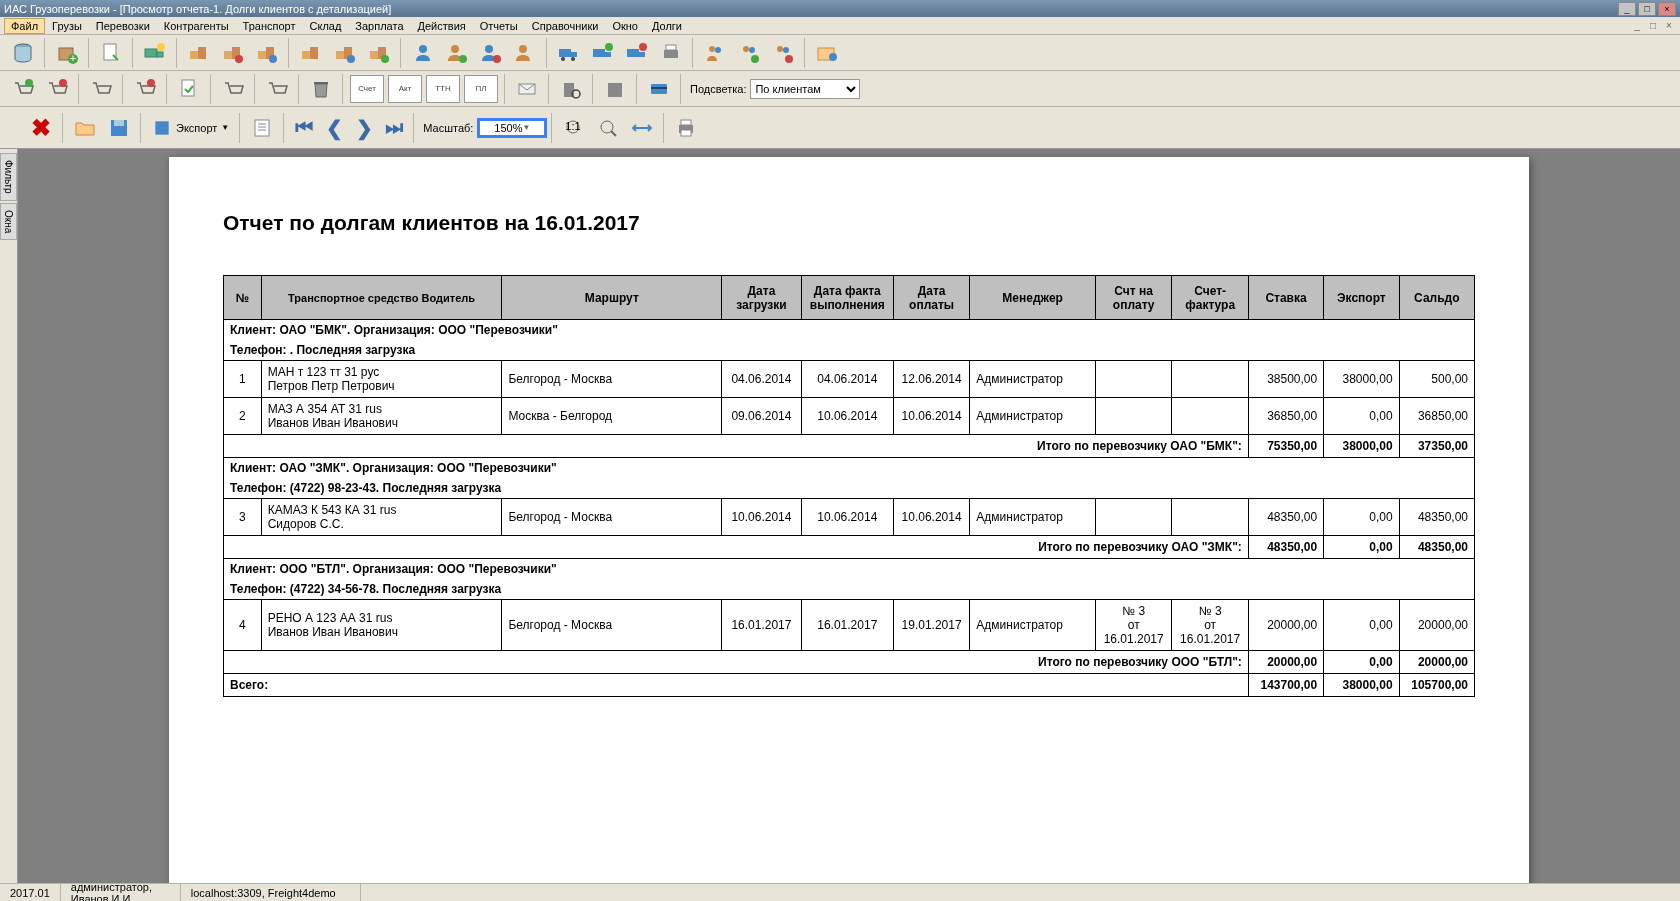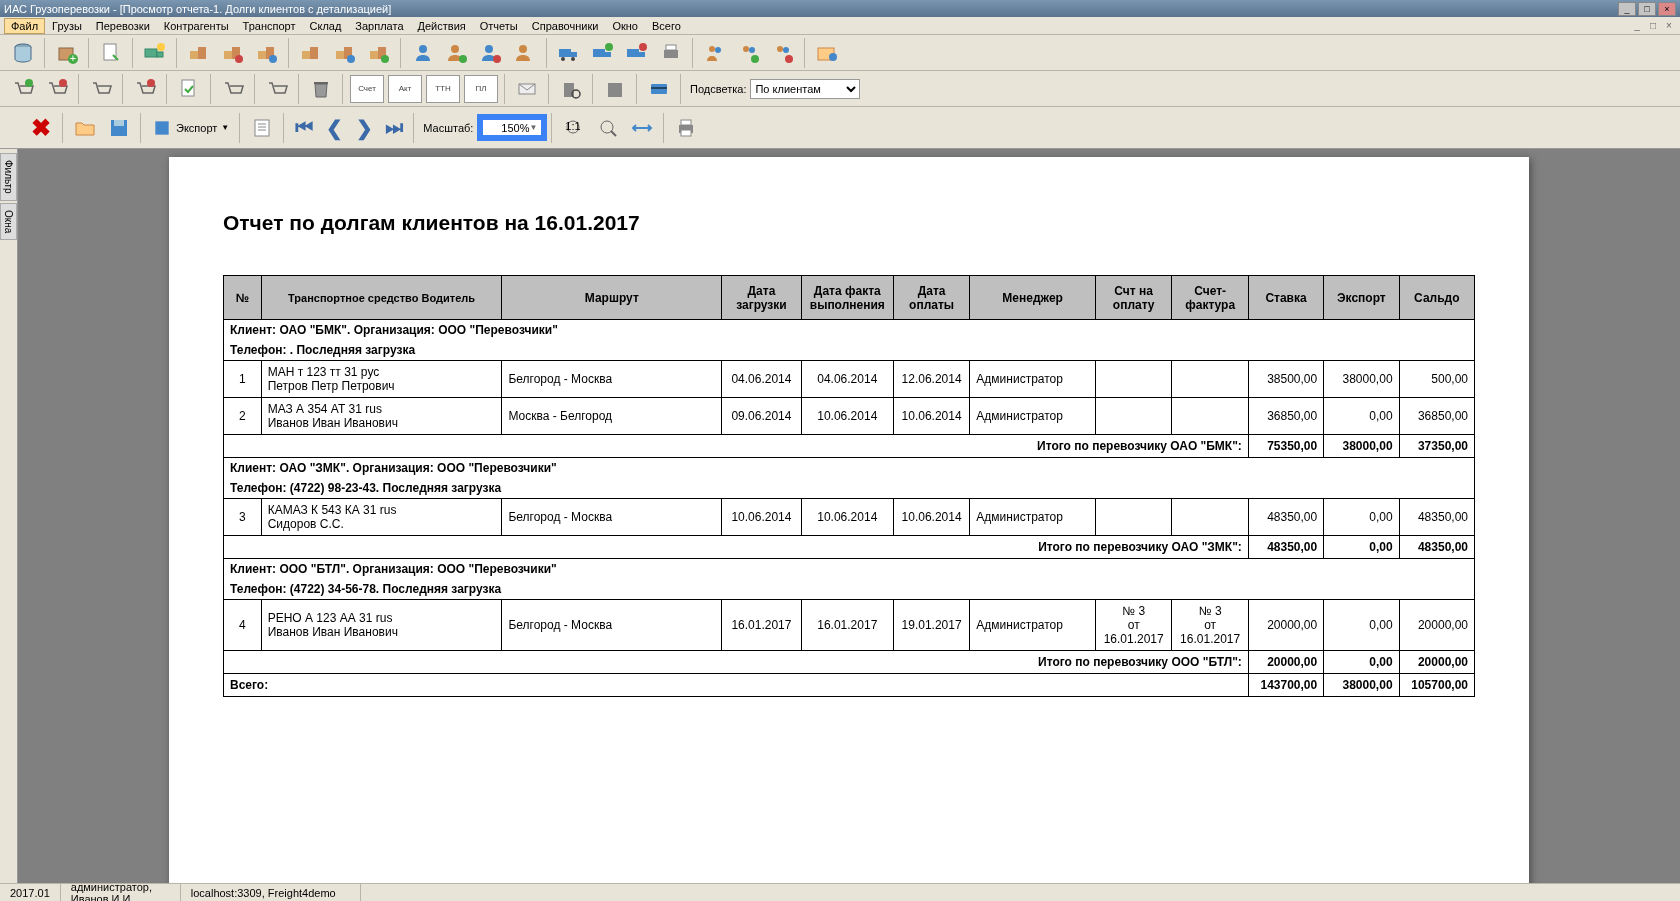--- a/index.html
+++ b/index.html
@@ -15,21 +15,21 @@
 .menubar .mdibtn{width:14px;height:14px;margin-left:2px;font-size:10px;text-align:center;line-height:14px;color:#666}
 .toolbar{height:36px;background:#e8e4d8;border-bottom:1px solid #b8b4a8;display:flex;align-items:center;padding:2px 6px;gap:0}
 .toolbar .tbtn{width:34px;height:32px;display:flex;align-items:center;justify-content:center;border:1px solid transparent;border-radius:2px}
 .toolbar .sep{width:2px;height:30px;border-left:1px solid #b8b4a8;margin:0 4px}
 .toolbar .tbtn svg{width:24px;height:24px}
 .toolbar .smallbox{width:34px;height:28px;border:1px solid #999;background:#fff;display:flex;align-items:center;justify-content:center;font-size:8px;color:#444;margin:0 2px}
 .toolbar label{margin:0 4px}
 .toolbar select{height:20px;border:1px solid #999;background:#fff;font-size:11px}
 .toolbar2{height:36px}
 .toolbar3{height:42px;border-bottom:1px solid #999}
-.toolbar3 .zoom{width:70px;height:27px;border:6px solid #3b82f6;background:#fff;padding:0 4px;display:flex;align-items:center;justify-content:flex-end}
+.toolbar3 .zoom{width:70px;height:20px;border:3px solid #3b82f6;background:#fff;padding:0 4px;display:flex;align-items:center;justify-content:center}
 .toolbar3 .zoom span:last-child{font-size:8px;color:#666}
 .toolbar3 .navbtn{width:30px;height:30px;display:flex;align-items:center;justify-content:center;color:#3a6aa8;font-size:20px;font-weight:bold}
 .toolbar3 .exportbtn{height:30px;display:flex;align-items:center;padding:0 6px;gap:4px}
 .content-area{flex:1;display:flex;overflow:hidden;background:#aaa}
 .sidetabs{width:18px;background:#e8e4d8;border-right:1px solid #999;display:flex;flex-direction:column;padding-top:4px}
 .sidetab{writing-mode:vertical-rl;padding:6px 2px;background:#ddd;border:1px solid #aaa;margin-bottom:2px;font-size:10px;cursor:default}
 .report-viewport{flex:1;background:#808080;overflow:auto;padding:8px 60px;display:flex;justify-content:center}
 .page{width:1360px;background:#fff;box-shadow:2px 2px 8px rgba(0,0,0,.4);padding:30px 54px;min-height:780px}
 .report-title{text-align:left;font-size:21px;font-weight:bold;margin:24px 0 40px}
 table.report{width:100%;border-collapse:collapse}
@@ -59,21 +59,21 @@
   <span class="menu">Грузы</span>
   <span class="menu">Перевозки</span>
   <span class="menu">Контрагенты</span>
   <span class="menu">Транспорт</span>
   <span class="menu">Склад</span>
   <span class="menu">Зарплата</span>
   <span class="menu">Действия</span>
   <span class="menu">Отчеты</span>
   <span class="menu">Справочники</span>
   <span class="menu">Окно</span>
-  <span class="menu">Всего</span>
+  <span class="menu">Долги</span>
   <div class="mdibtns">
     <span class="mdibtn">_</span>
     <span class="mdibtn">□</span>
     <span class="mdibtn">×</span>
   </div>
 </div>
 
 <div class="toolbar">
   <div class="tbtn">
       <svg viewBox="0 0 24 24">

